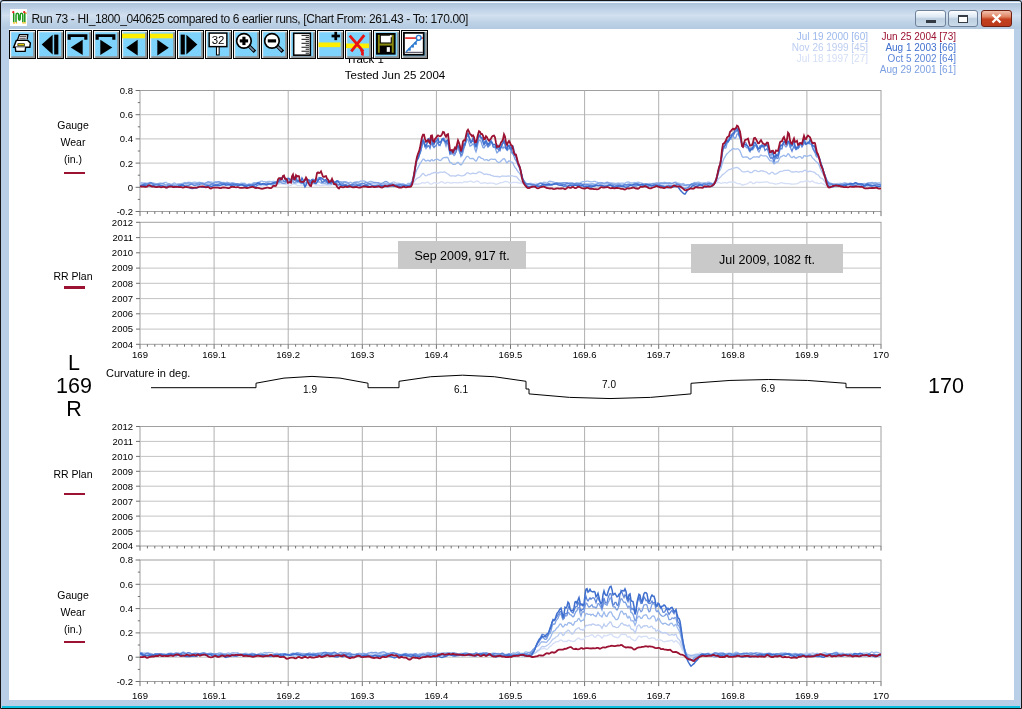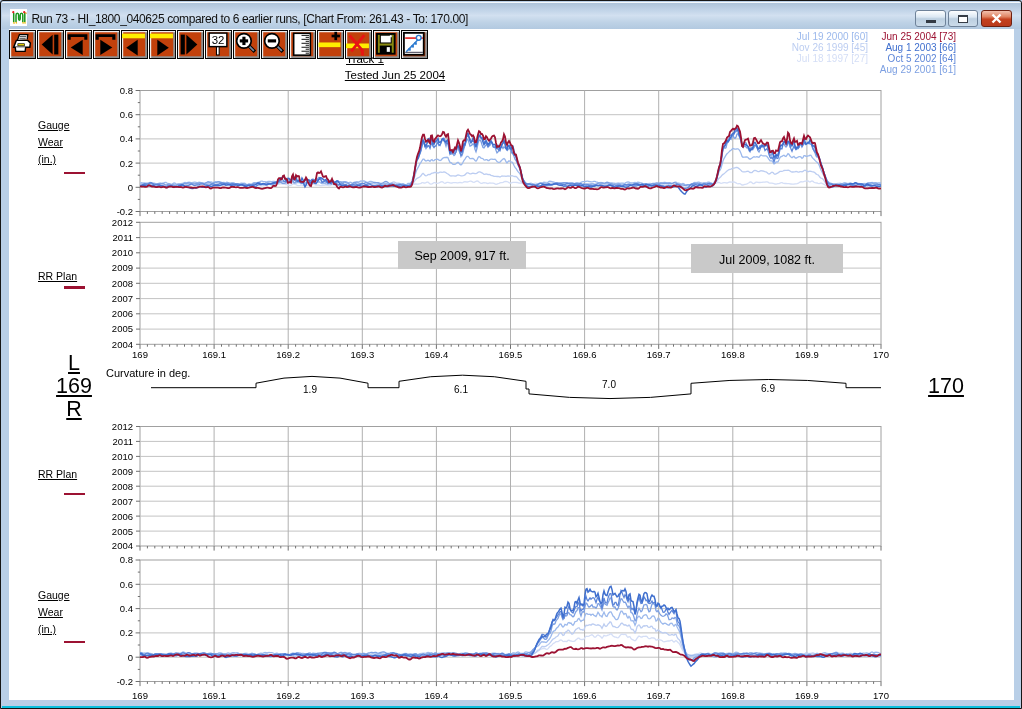--- a/index.html
+++ b/index.html
@@ -1,28 +1,28 @@
 <!DOCTYPE html>
 <html><head><meta charset="utf-8"><style>
 * { margin:0; padding:0; box-sizing:border-box; }
 body { width:1022px; height:709px; position:relative; overflow:hidden;
        font-family:"Liberation Sans",sans-serif; background:#b9cfe7; }
-.abs { position:absolute;text-decoration:underline; }
+.abs { position:absolute; }
 #outline { position:absolute; inset:0; border:1.5px solid #161616; border-radius:3px 3px 0 0; pointer-events:none; z-index:50; }
 #cyan { position:absolute; left:2px; right:2px; bottom:1.2px; height:1.8px; background:#0ac0de; z-index:51; }
 #titlebar { position:absolute; left:1.5px; right:1.5px; top:1.5px; height:27px; border-top:1.5px solid #f4f9fd;
   background:linear-gradient(#adc3da, #c3d5e9 30%, #d2e0f0 48%, #bed2e6 75%, #b2c9e0); }
 #title { position:absolute; left:31.5px; top:12px; font-size:12px; letter-spacing:-0.38px; color:#111; white-space:pre; }
 #content { position:absolute; left:8.5px; top:28.5px; width:1005.5px; height:671.5px; background:#fff; }
-.tbtn { position:absolute; top:30px; width:26.5px; height:29px; background:#c2410c;
+.tbtn { position:absolute; top:30px; width:26.5px; height:29px; background:#7dd3fc;
   border:1.6px solid #050505; box-shadow:inset 1.2px 1.2px 0 #ededed, inset -1.8px -1.8px 0 #8f8f8f; z-index:10; }
 .lg { position:absolute; font-size:10px; white-space:pre; }
 .wbtn { position:absolute; top:9.5px; height:17px; border-radius:3px; border:1px solid #6e8299; z-index:60;
   background:linear-gradient(#fdfeff, #dce8f3 40%, #bccfe0 52%, #cbdbea); }
-.llab { position:absolute; font-size:10.5px; color:#000; width:70px; left:38px; line-height:17px; }
+.llab { position:absolute; font-size:10.5px; color:#000; text-align:center; width:70px; left:38px; line-height:17px; }
 .redline { position:absolute; width:21px; height:2.6px; background:#9c1232; left:63.5px; }
 .big { position:absolute; font-size:21.5px; color:#000; }
 </style></head><body>
 <div id="content"></div>
 <div class="abs" style="left:337px;top:52.5px;width:56px;text-align:center;font-size:11.5px">Track 1</div>
 <div class="abs" style="left:340px;top:68.5px;width:110px;text-align:center;font-size:11.5px">Tested Jun 25 2004</div>
 <svg width="1022" height="709" viewBox="0 0 1022 709" style="position:absolute;left:0;top:0;font-family:'Liberation Sans',sans-serif">
     <defs>
       <clipPath id="cg1">
         <rect x="140.0" y="90.5" width="741.0" height="121.0"></rect>

